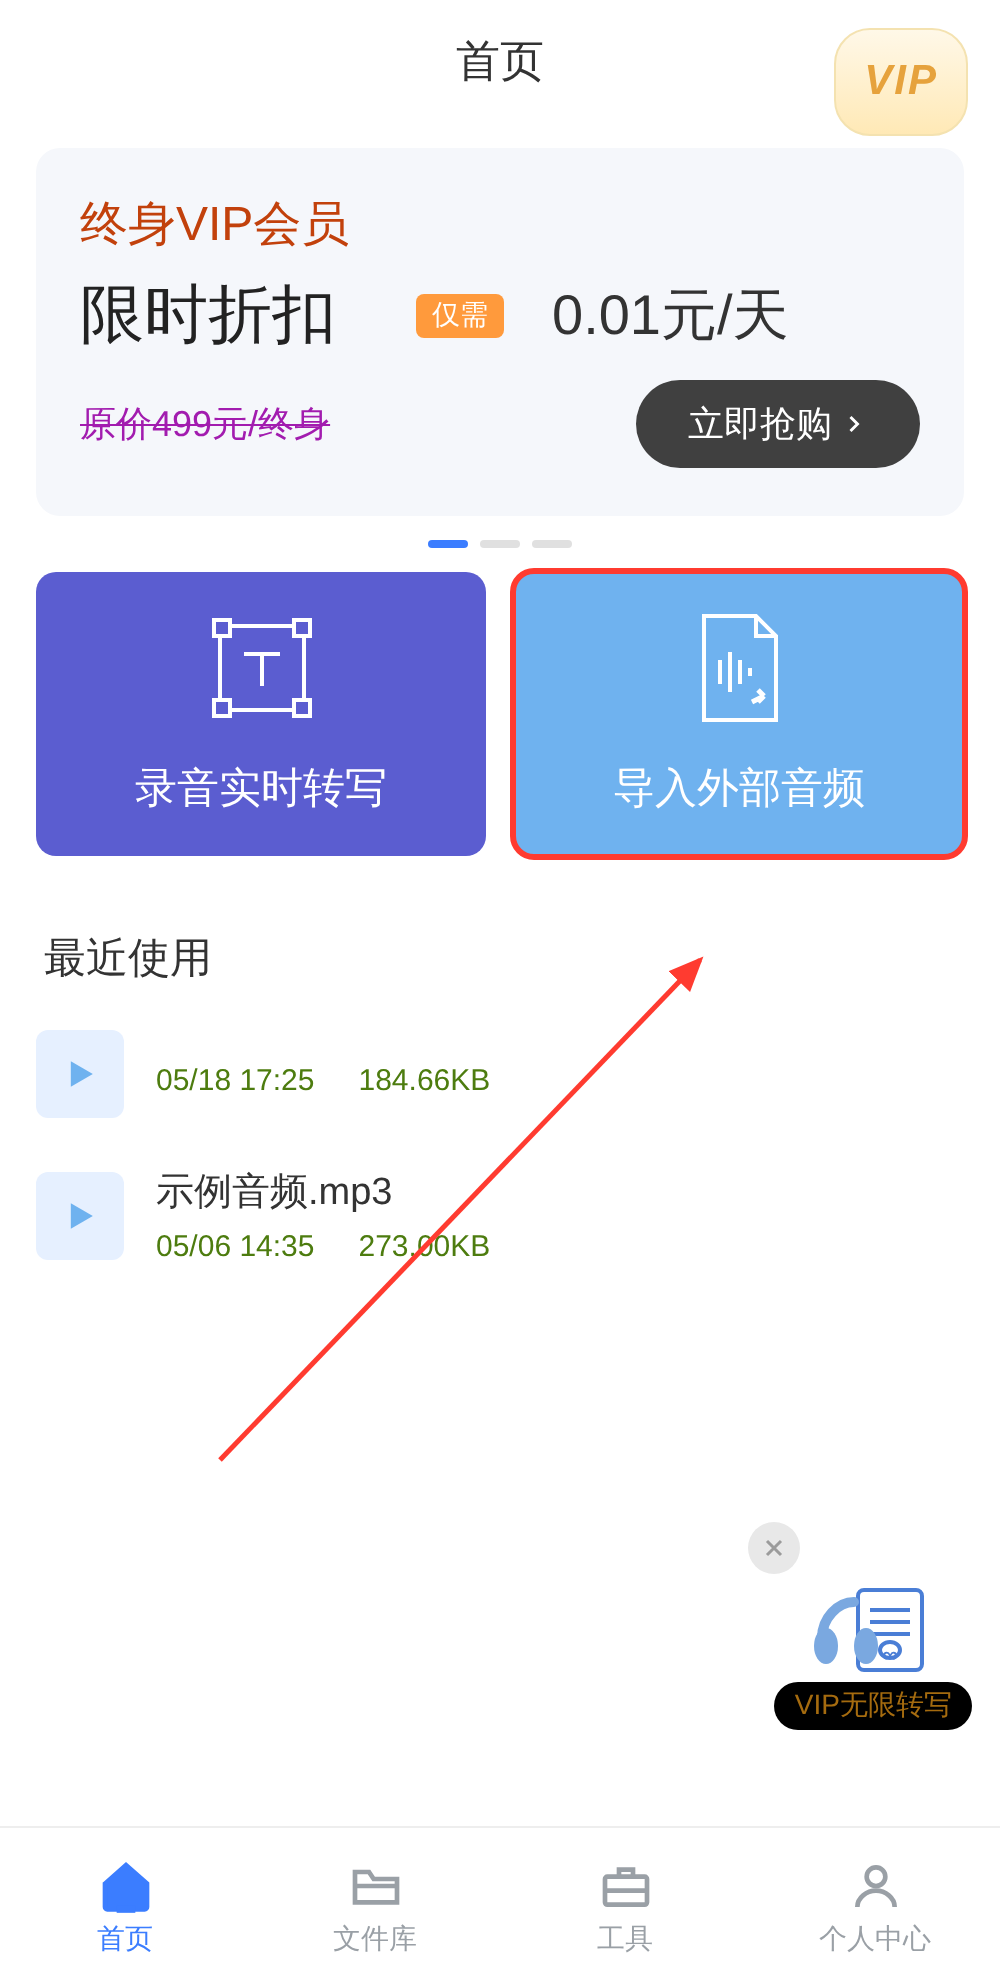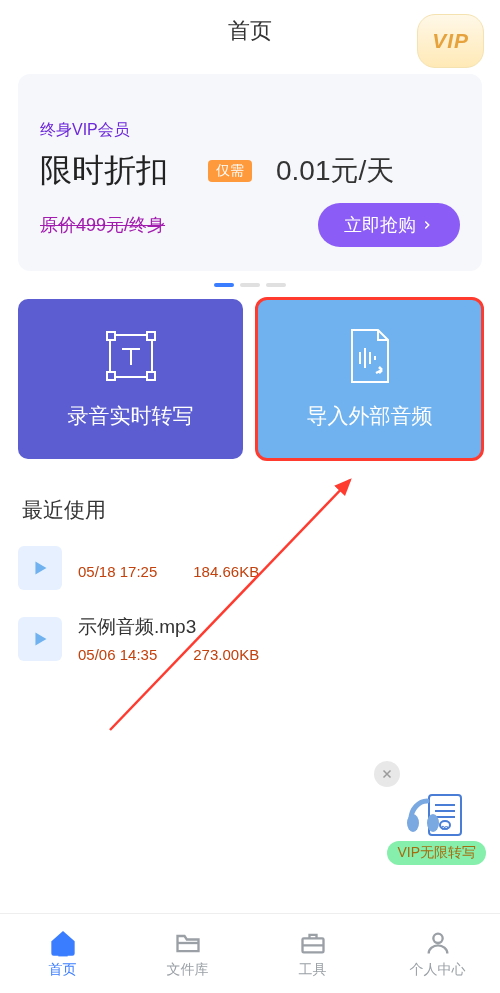--- a/index.html
+++ b/index.html
@@ -45,21 +45,21 @@
 
 
 .promo-card {
   margin: 12px 18px 0 18px;
   padding: 22px 22px 24px 22px;
   border-radius: 12px;
   background: #f5f7fb;
   position: relative;
   overflow: hidden;
 }
-.promo-row1 { font-size: 16px; color: #6d28d9; margin-top: 24px; }
+.promo-row1 { font-size: 24px; color: #c2410c; }
 .promo-row2 { display: flex; align-items: center; gap: 24px; margin-top: 8px; }
 .promo-discount { font-size: 32px; color: #222; font-weight: 500; }
 .promo-tag {
   display: inline-block;
   padding: 2px 8px;
   background: #ff9a3c;
   color: #fff;
   border-radius: 4px;
   font-size: 14px;
   margin-left: 16px;
@@ -67,21 +67,21 @@
 .promo-price { font-size: 28px; color: #333; }
 .promo-row3 { margin-top: 14px; font-size: 19px; color: #333; }
 .promo-row4 {
   display: flex;
   justify-content: space-between;
   align-items: center;
   margin-top: 10px;
 }
 .promo-strike { color: #a21caf; text-decoration: line-through; font-size: 18px; }
 .buy-btn {
-  background: #8b5cf6;
+  background: #404040;
   color: #fff;
   padding: 10px 26px;
   border-radius: 24px;
   font-size: 18px;
   display: inline-flex;
   align-items: center;
   gap: 4px;
 }
 
 
@@ -95,21 +95,21 @@
 .pager-dot.active { background: #3b7dff; }
 
 
 .actions {
   display: flex;
   gap: 14px;
   margin: 12px 18px 0 18px;
 }
 .action-card {
   flex: 1;
-  height: 160px;
+  height: 142px;
   border-radius: 10px;
   display: flex;
   flex-direction: column;
   align-items: center;
   justify-content: center;
   gap: 18px;
   color: #fff;
   font-size: 21px;
   position: relative;
 }
@@ -135,21 +135,21 @@
 }
 .file-thumb {
   width: 44px; height: 44px;
   border-radius: 6px;
   background: #e6f0ff;
   display: flex; align-items: center; justify-content: center;
   flex-shrink: 0;
 }
 .file-info { flex: 1; min-width: 0; }
 .file-name { font-size: 19px; color: #333; white-space: nowrap; overflow: hidden; text-overflow: ellipsis; }
-.file-meta { font-size: 15px; color: #c2410c; margin-top: 6px; display: flex; gap: 36px; align-items: center; }
+.file-meta { font-size: 15px; color: #4d7c0f; margin-top: 6px; display: flex; gap: 22px; align-items: center; }
 
 
 .anno-arrow {
   position: absolute;
   pointer-events: none;
 }
 
 
 .float-group {
   position: absolute;
@@ -167,21 +167,21 @@
   display: flex; align-items: center; justify-content: center;
   font-size: 16px;
   position: relative;
   left: -50px;
   margin-bottom: 4px;
 }
 .float-badge {
   display: flex; flex-direction: column; align-items: center;
 }
 .float-badge-text {
-  background: #86efac;
+  background: #000000;
   color: #a56b0f;
   font-size: 14px;
   padding: 3px 10px;
   border-radius: 12px;
   margin-top: 2px;
   text-align: right;
 }
 
 
 .tabbar {

